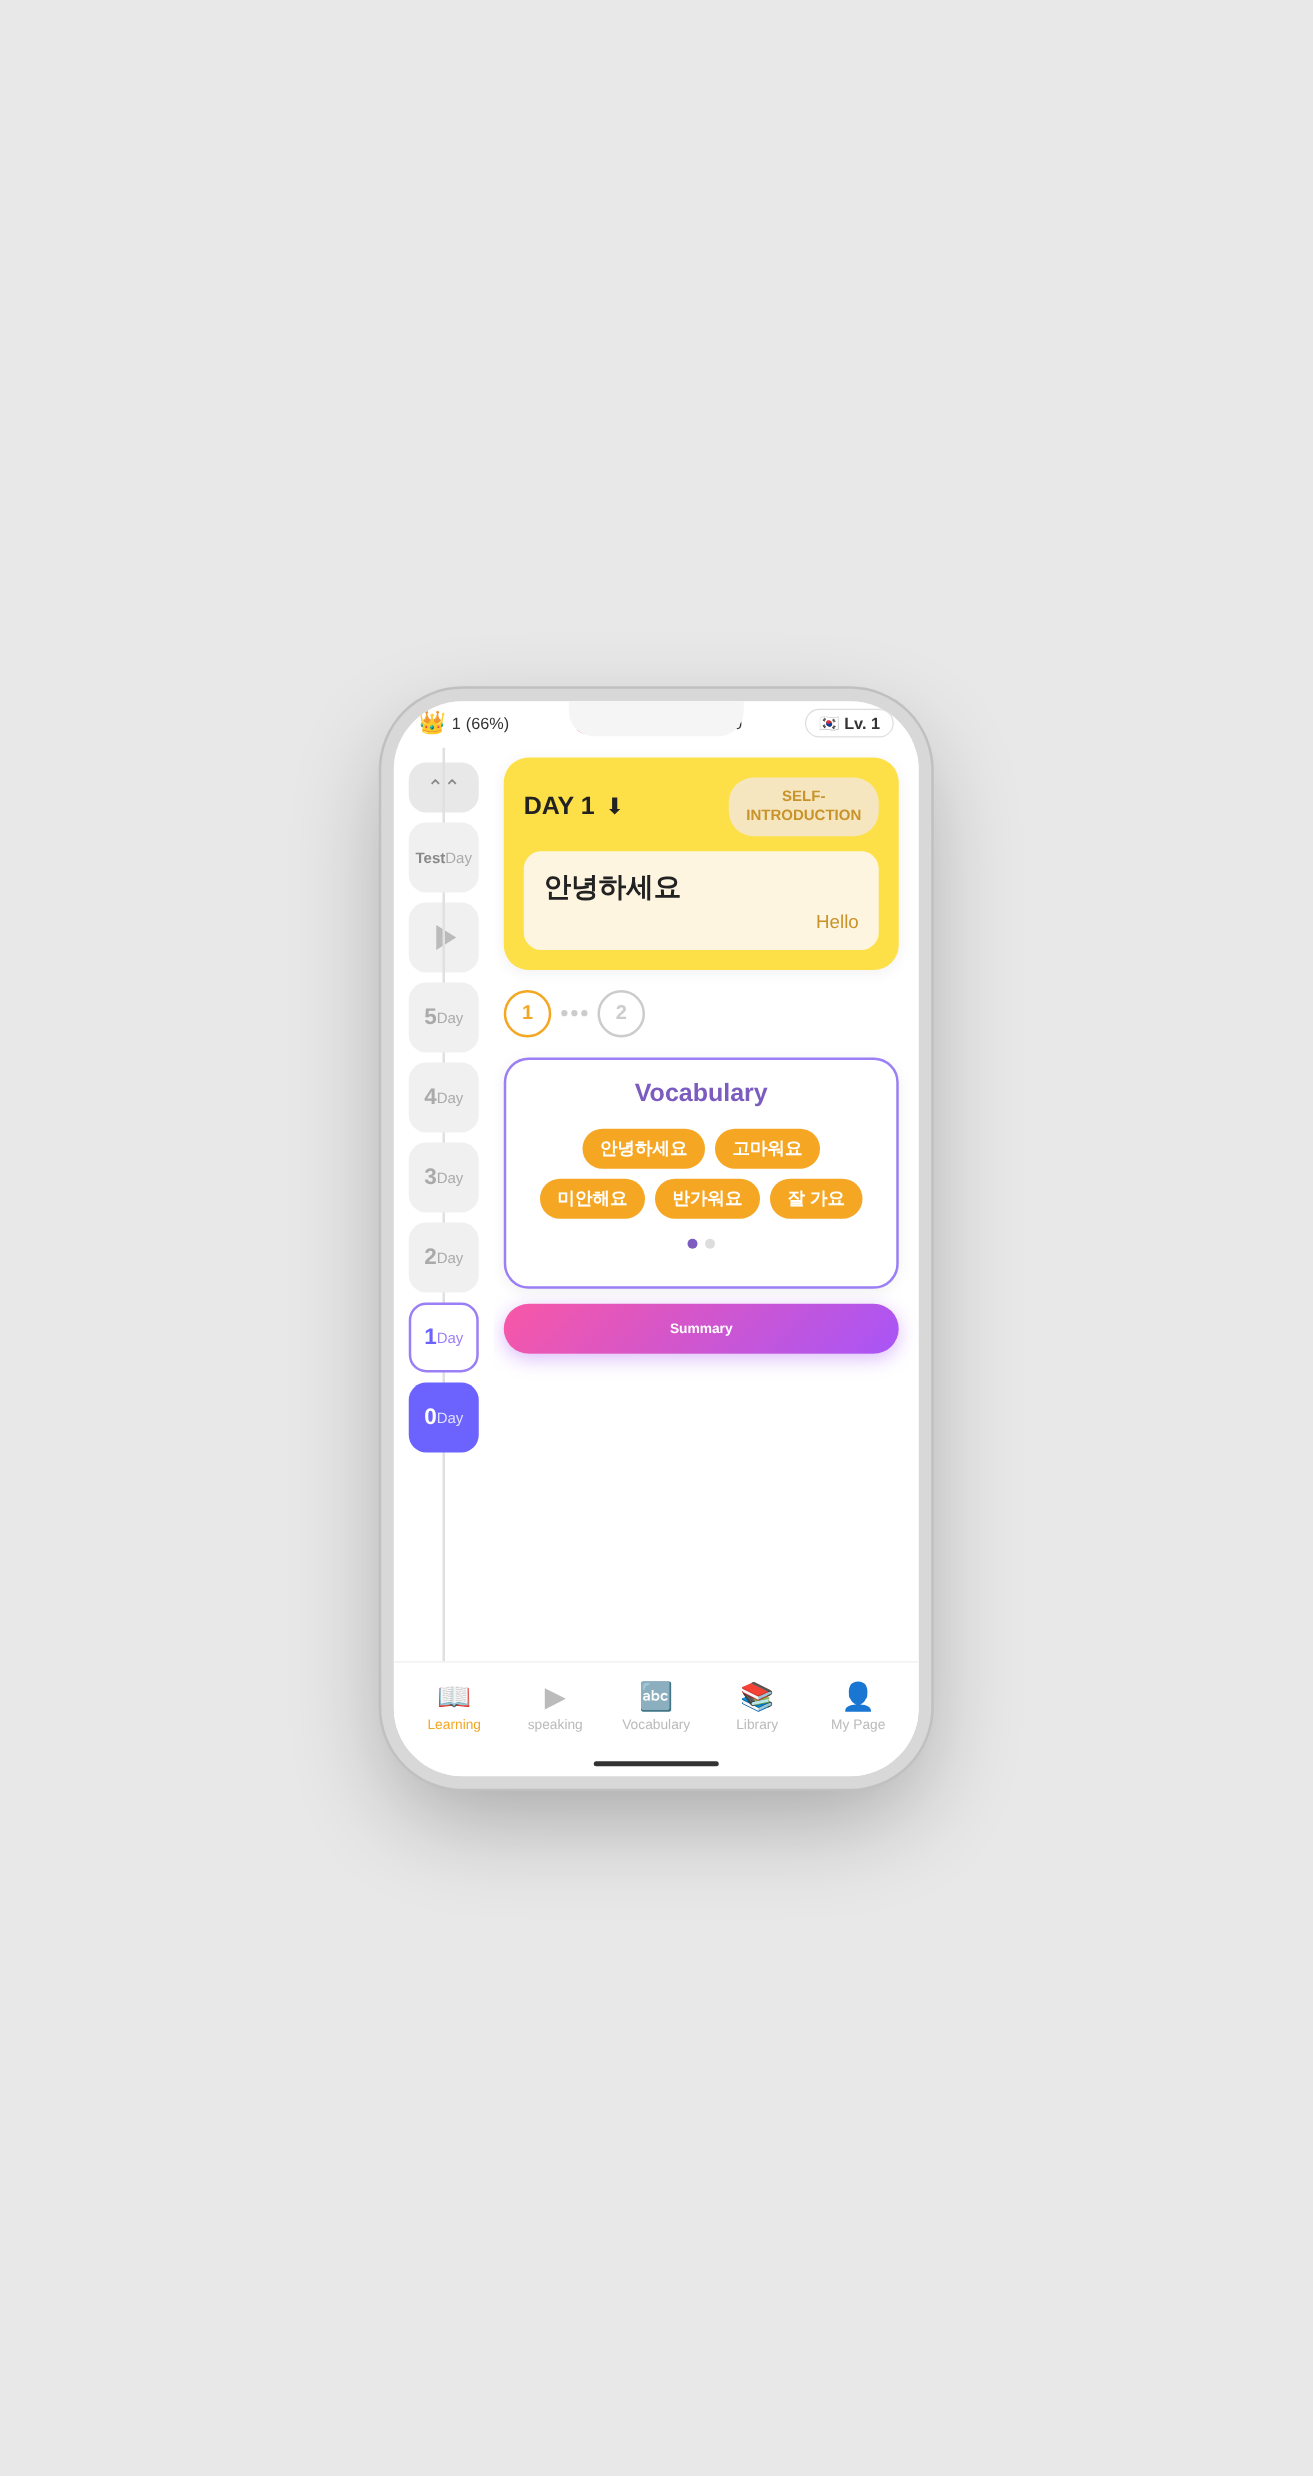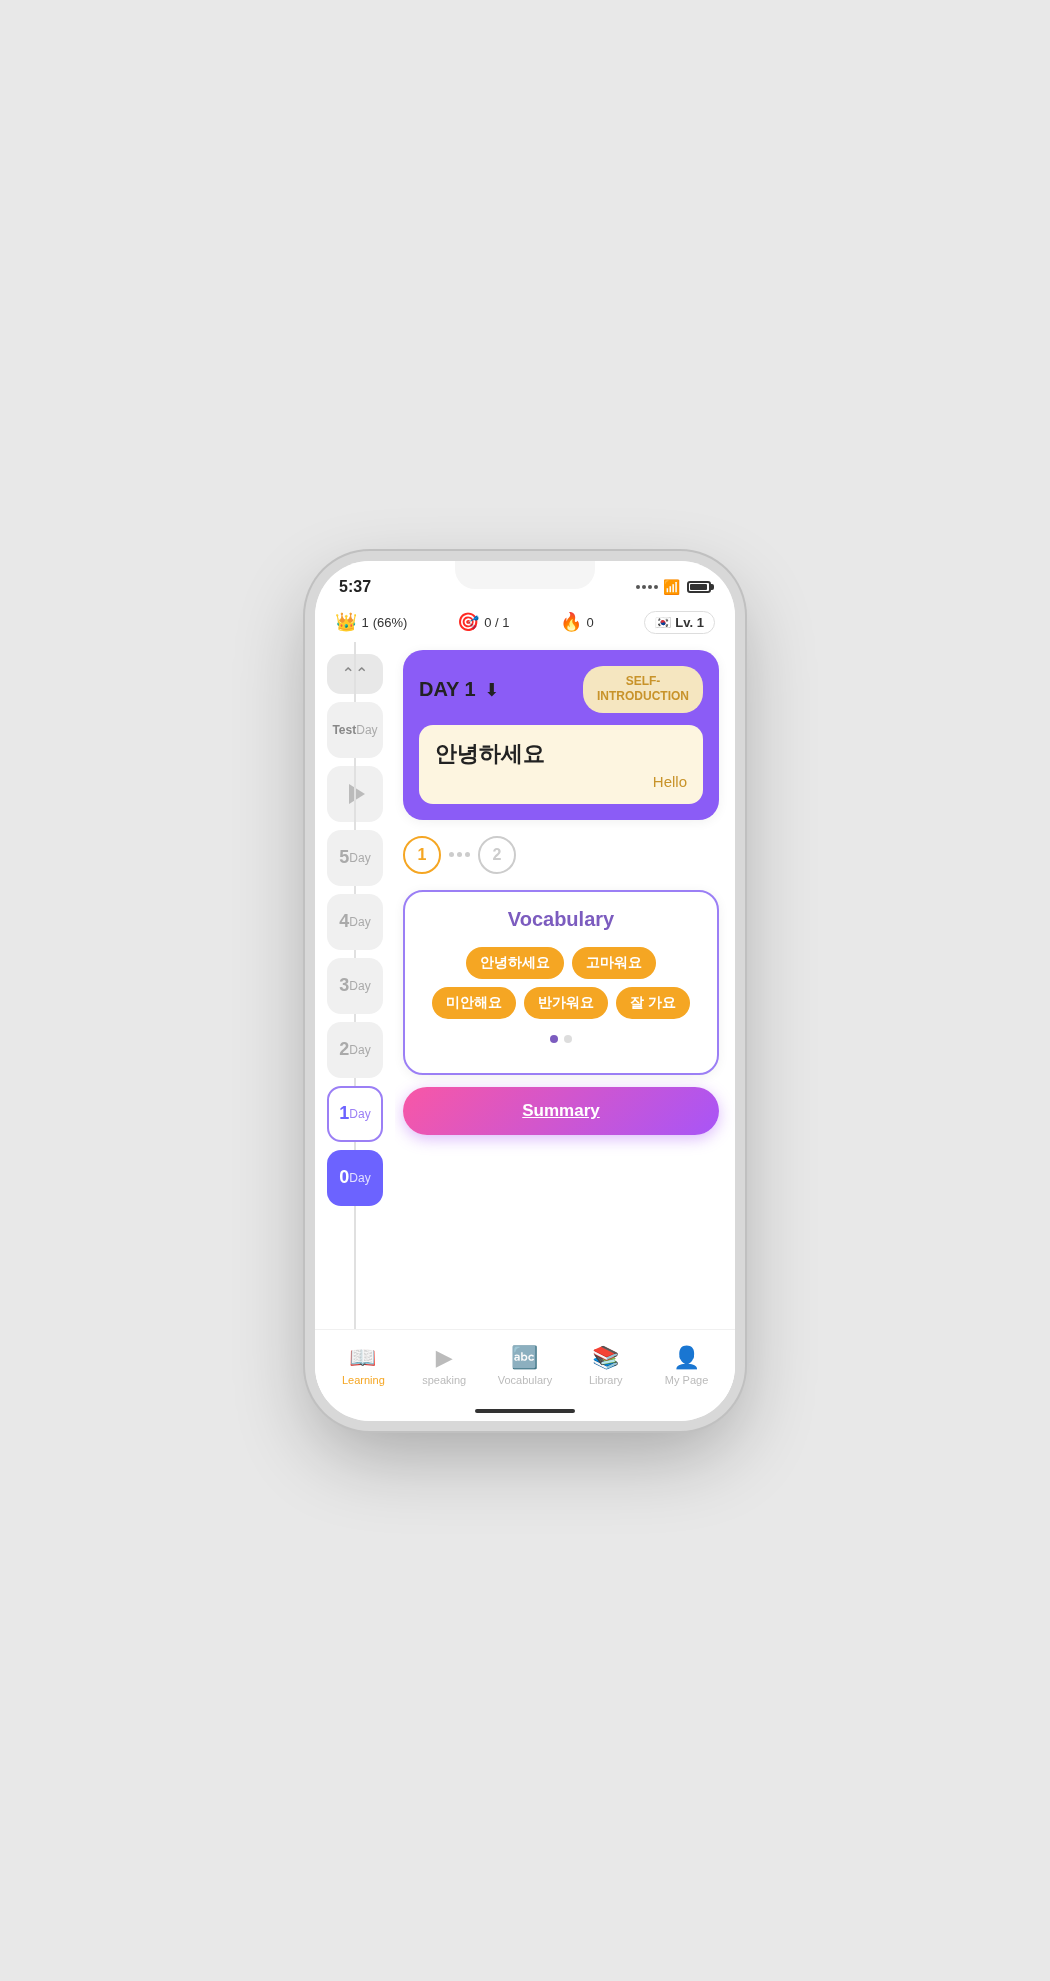--- a/index.html
+++ b/index.html
@@ -244,21 +244,21 @@
       padding: 8px 16px 8px 8px;
       overflow-y: auto;
       display: flex;
       flex-direction: column;
       gap: 12px;
     }
     .content-area::-webkit-scrollbar { display: none; }
 
     
     .day-header-card {
-      background: #8b5cf6;
+      background: #fde047;
       border-radius: 20px;
       padding: 16px;
       box-shadow: 0 2px 12px rgba(0,0,0,0.06);
     }
 
     .day-title-row {
       display: flex;
       justify-content: space-between;
       align-items: center;
       margin-bottom: 12px;
@@ -386,28 +386,27 @@
       padding: 14px;
       cursor: pointer;
       box-shadow: 0 4px 15px rgba(108,99,255,0.4);
     }
 
     
     .summary-btn {
       width: 100%;
       background: linear-gradient(135deg, #f857a6, #a855f7);
       color: #fff;
-      font-size: 17px;
+      font-size: 11px;
       font-weight: 700;
       border: none;
       border-radius: 30px;
       padding: 14px;
       cursor: pointer;
       box-shadow: 0 4px 15px rgba(168,85,247,0.4);
-      text-decoration: underline;
     }
 
     
     .bottom-nav {
       height: 72px;
       background: #fff;
       border-top: 1px solid #f0f0f0;
       display: flex;
       align-items: center;
       justify-content: space-around;
@@ -448,35 +447,20 @@
       border-radius: 2px;
     }
   </style>
 </head>
 <body>
 
 <div class="phone-shell">
   <div class="notch"></div>
   <div class="phone-screen">
 
-    <div class="status-bar">
-      <span class="status-time">5:37</span>
-      <div class="status-icons">
-        <div class="signal-dots">
-          <div class="signal-dot"></div>
-          <div class="signal-dot"></div>
-          <div class="signal-dot"></div>
-          <div class="signal-dot"></div>
-        </div>
-        <span class="wifi-icon">📶</span>
-        <div class="battery-icon">
-          <div class="battery-fill"></div>
-        </div>
-      </div>
-    </div>
 
     <div class="stats-bar">
       <div class="stat-item">
         <span class="stat-emoji">👑</span>
         <span>1</span>
         <span>(66%)</span>
       </div>
       <div class="stat-item">
         <span class="stat-emoji">🎯</span>
         <span>0 / 1</span>

